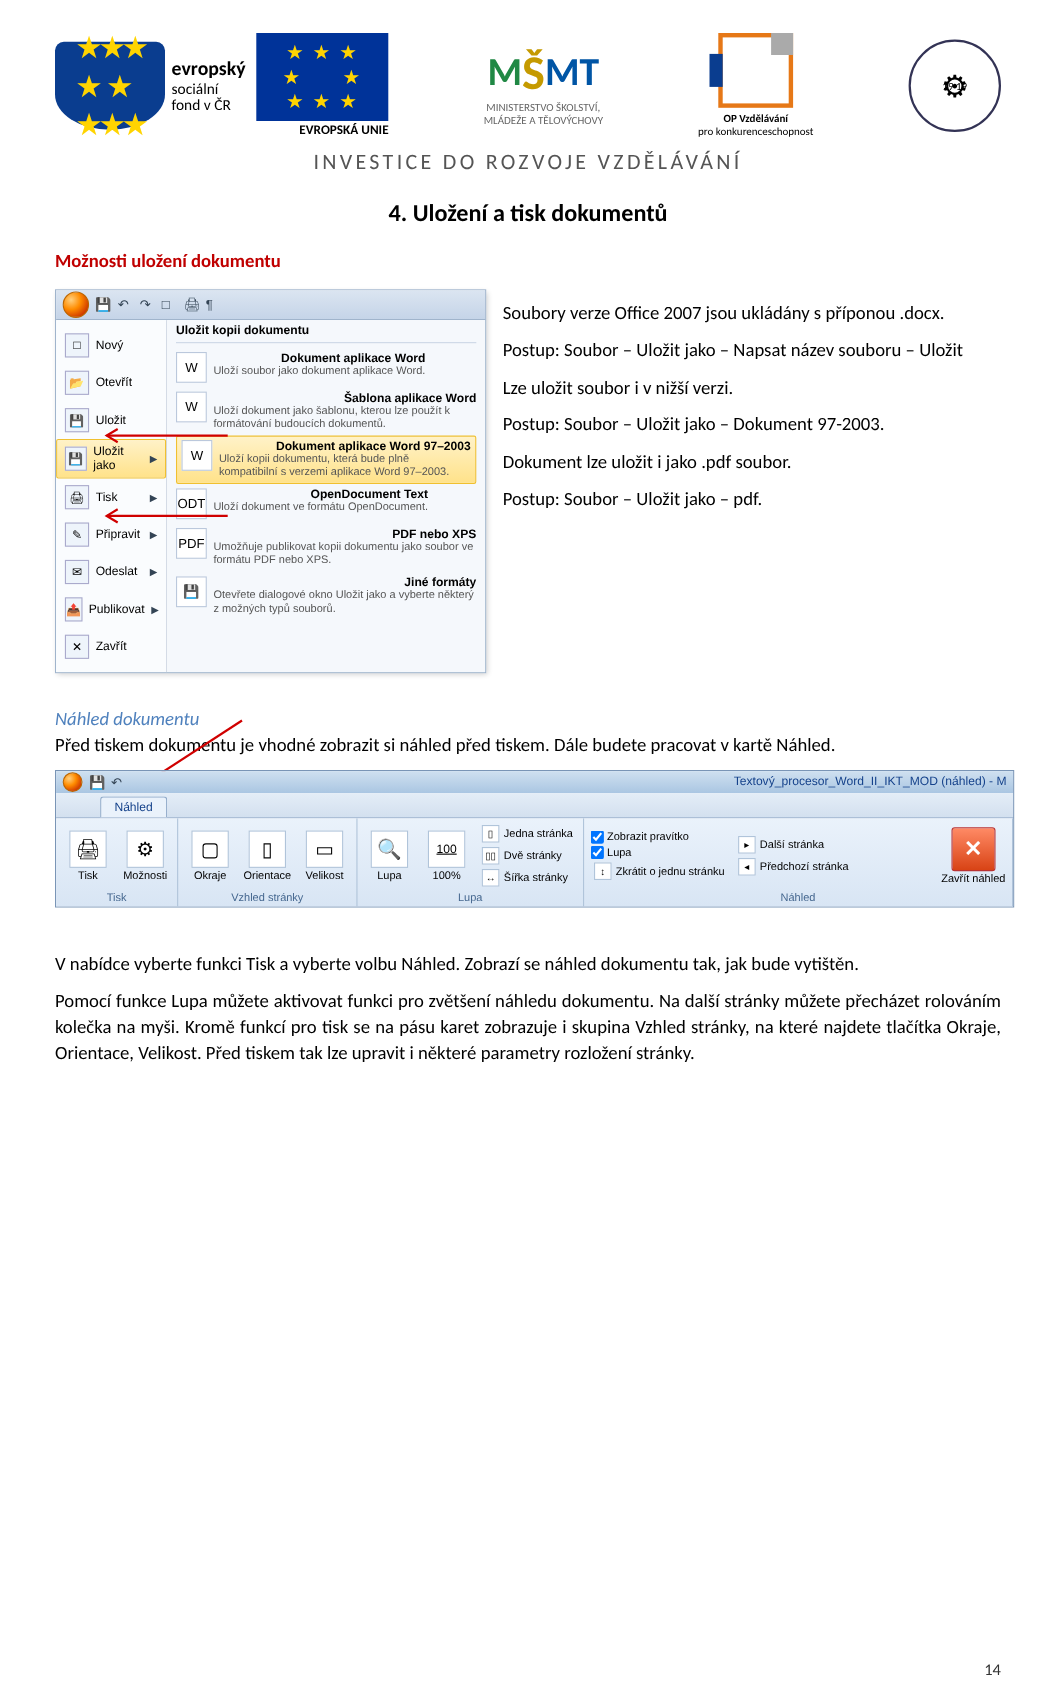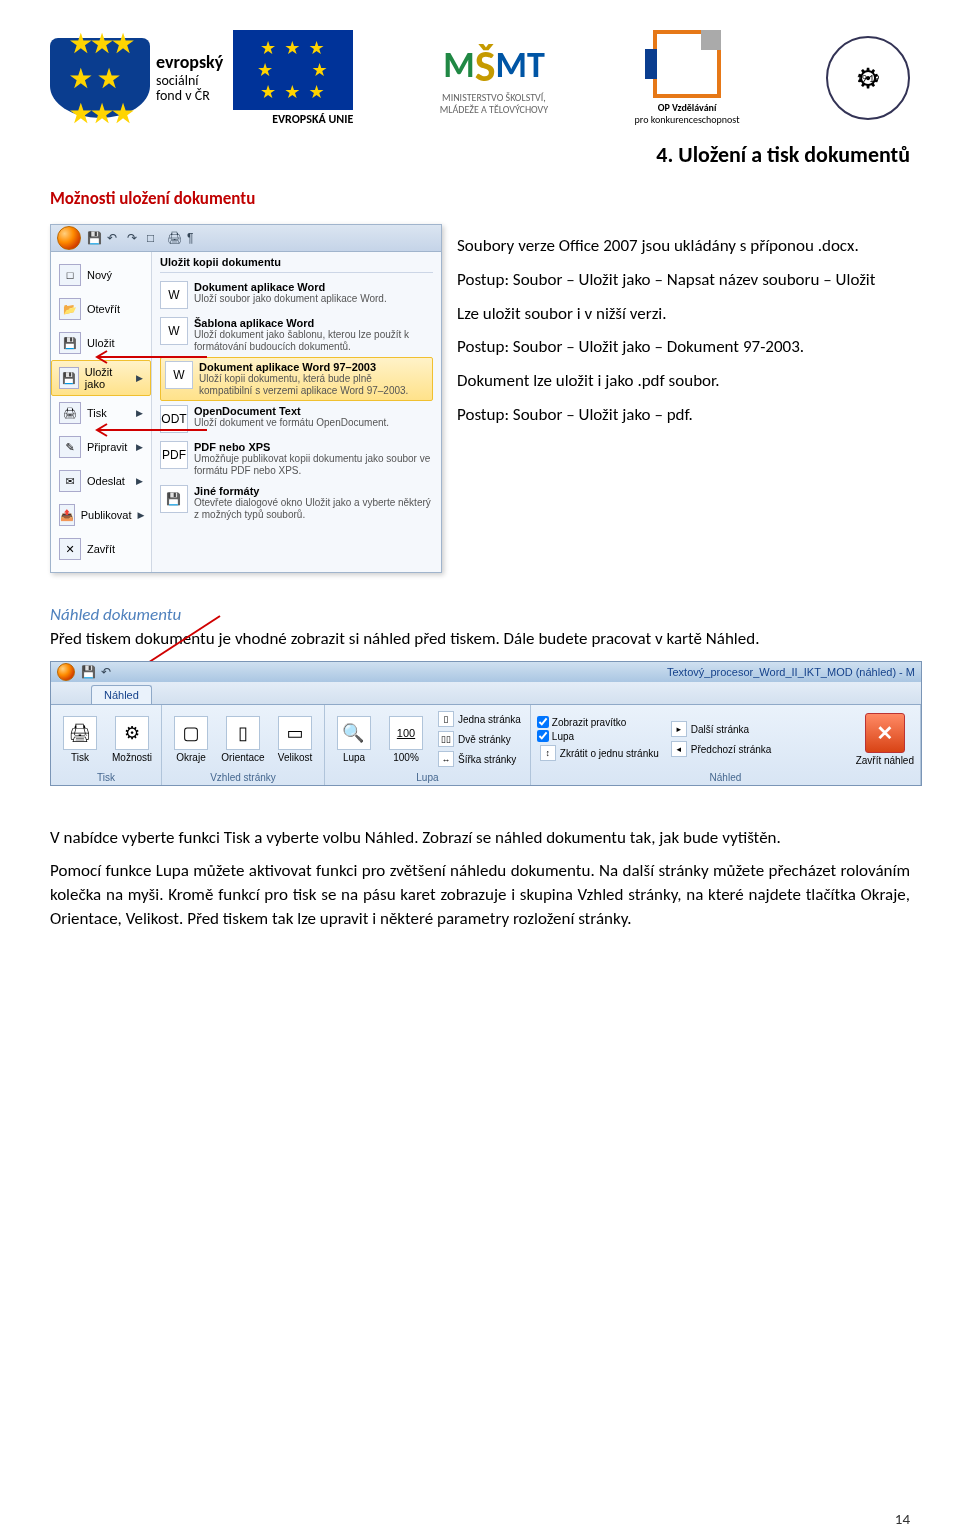--- a/index.html
+++ b/index.html
@@ -64,21 +64,21 @@
   .op-shape::before{content:'';position:absolute;left:-12px;top:15px;width:12px;height:30px;background:#0a3d8f;}
   .op-shape::after{content:'';position:absolute;right:-4px;top:-4px;width:20px;height:20px;background:#aaa;}
   .emblem{
     width:80px;height:80px;border:2px solid #335;border-radius:50%;
     display:flex;align-items:center;justify-content:center;font-size:28px;
   }
   .investice-line{
     text-align:center;font-size:20px;letter-spacing:3px;color:#555;margin:10px 0 20px;
   }
   .main-title{
-    text-align:right;font-size:22px;font-weight:bold;margin:15px 0 20px;
+    text-align:center;font-size:22px;font-weight:bold;margin:15px 0 20px;
   }
   .red-heading{
     color:#c00000;font-weight:bold;font-size:17px;margin:10px 0 15px;
   }
   .blue-italic{
     color:#4f81bd;font-style:italic;font-size:17px;
   }
   .body-text{
     font-size:17px;line-height:1.4;text-align:justify;margin:10px 0;
   }
@@ -118,21 +118,21 @@
   .menu-item.hot{background:linear-gradient(#fff2c8,#ffe28a);border:1px solid #f0c030;padding:5px 7px;border-radius:2px;}
   .menu-ico{width:20px;height:20px;border:1px solid #aac;background:#eef4fb;display:flex;align-items:center;justify-content:center;font-size:11px;}
   .menu-arrow{margin-left:auto;color:#345;font-size:9px;}
   .menu-right{
     flex:1;padding:0 8px;background:#f5f8fc;
     position:relative;
   }
   .menu-right-title{font-weight:bold;padding:4px 0;border-bottom:1px solid #ccd6e6;margin-bottom:4px;}
   .menu-sub{display:flex;gap:6px;padding:4px 0;}
   .menu-sub .ico{width:26px;height:26px;border:1px solid #bbc8dc;background:#fff;flex-shrink:0;display:flex;align-items:center;justify-content:center;font-size:12px;}
-  .menu-sub .txt b{display:block;font-size:11px;}
+  .menu-sub .txt b{display:block;font-size:11px;text-align:right;}
   .menu-sub .txt span{display:block;color:#555;font-size:10px;line-height:1.2;}
   .menu-sub.hot{background:linear-gradient(#fff2c8,#ffe28a);border:1px solid #f0c030;padding:3px 4px;border-radius:2px;}
   .arrow-overlay{
     position:absolute;stroke:#d00000;stroke-width:2;fill:none;
     pointer-events:none;
   }
   .right-text-col{flex:1;}
   
   .ribbon{
     width:870px;
@@ -219,20 +219,21 @@
       <div>MINISTERSTVO ŠKOLSTVÍ,</div>
       <div>MLÁDEŽE A TĚLOVÝCHOVY</div>
     </div>
     <div class="op-logo">
       <div class="op-shape"></div>
       <b>OP Vzdělávání</b><br>
       <span>pro konkurenceschopnost</span>
     </div>
     <div class="emblem">⚙<span style="font-size:10px;position:absolute;">19 19</span></div>
   </div>
+  <div class="investice-line">INVESTICE DO ROZVOJE VZDĚLÁVÁNÍ</div>
 
   <div class="main-title">4. Uložení a tisk dokumentů</div>
 
   <div class="red-heading">Možnosti uložení dokumentu</div>
 
   <div class="screenshot-row" style="position:relative;">
 
     <div class="office-menu">
       <div class="qat">
         <div class="office-circle"></div>

